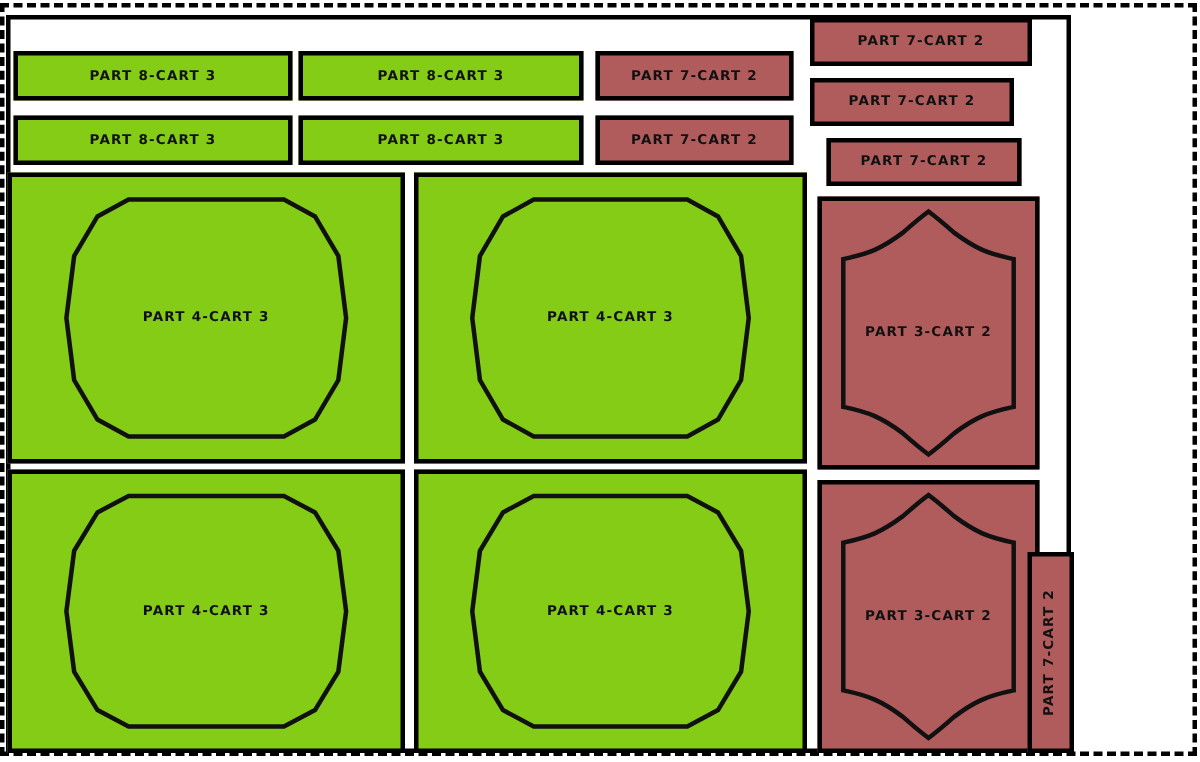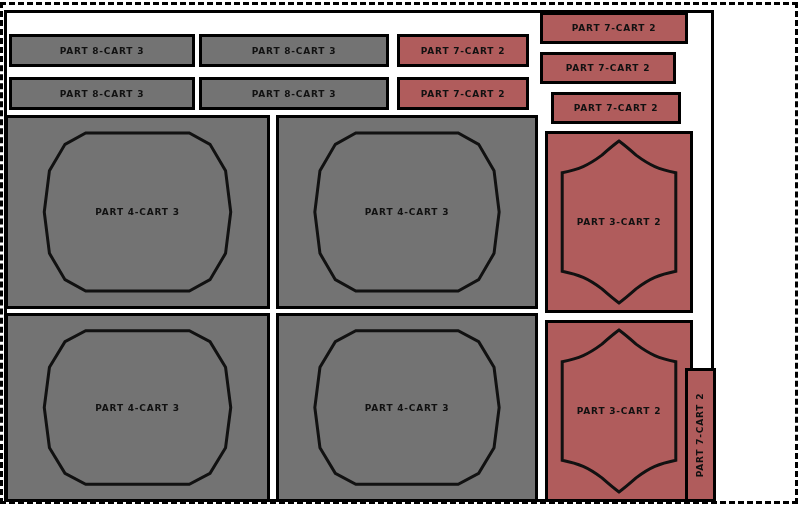--- a/index.html
+++ b/index.html
@@ -39,21 +39,21 @@
 
   .part{
     position:absolute;
     box-sizing:border-box;
     border:3px solid #000000;
     display:flex;
     align-items:center;
     justify-content:center;
     overflow:hidden;
   }
-  .part.green{ background:#737373; }
+  .part.green{ background:#84cc16; }
   .part.red  { background:#b05c5c; }
 
   .part-label{
     font-family:"DejaVu Sans", sans-serif;
     font-size:9px;
     font-weight:bold;
     letter-spacing:0.8px;
     color:#111111;
     white-space:nowrap;
     text-align:center;

